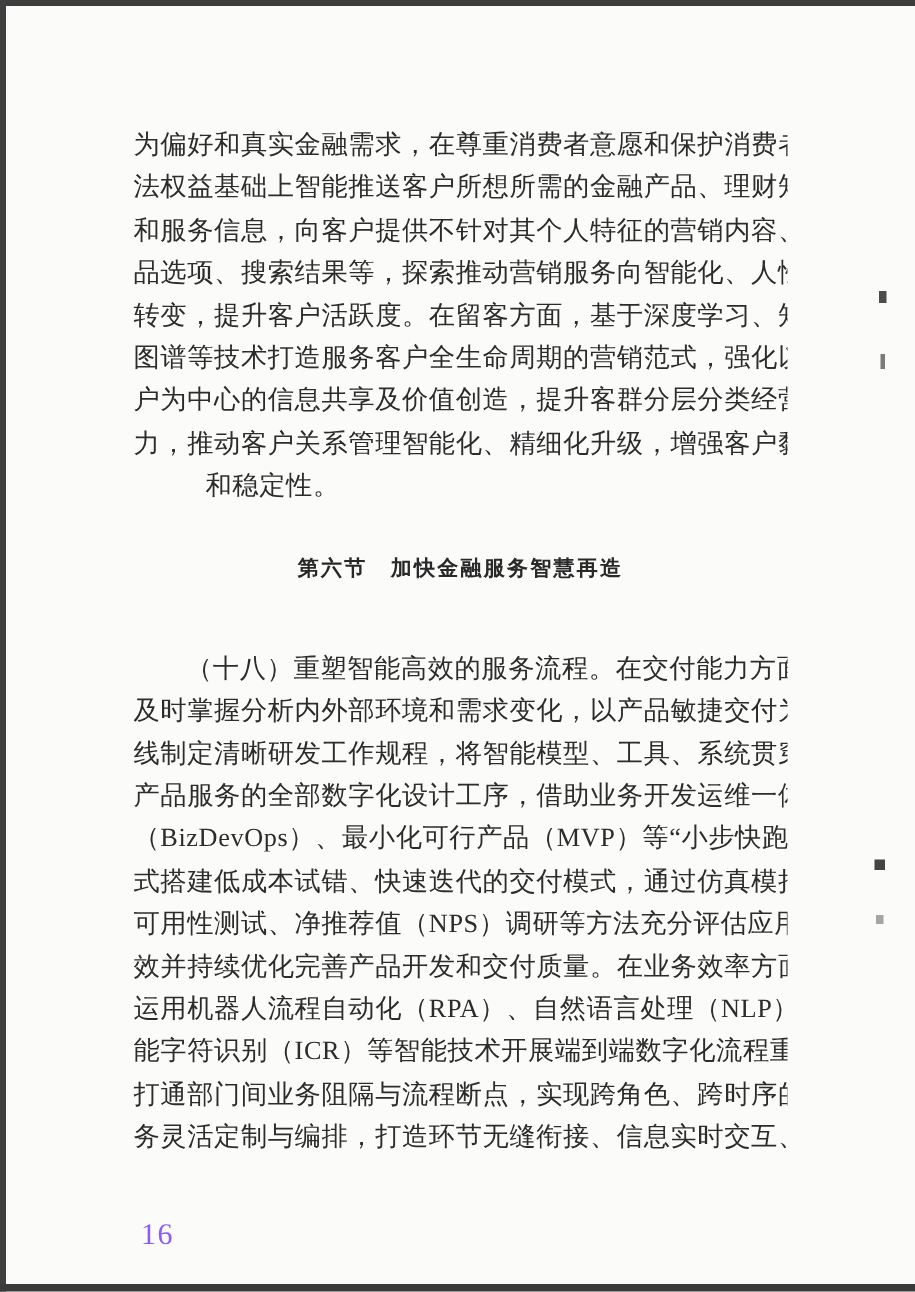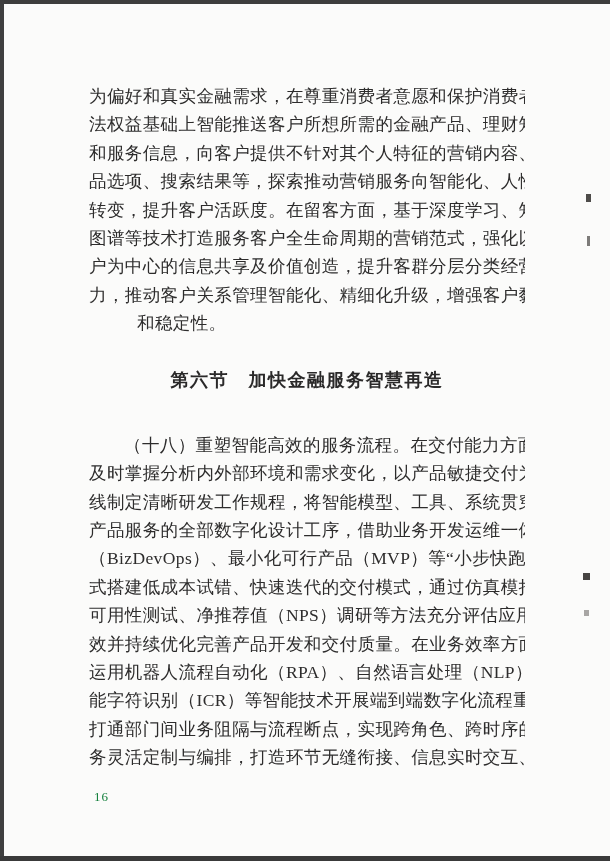--- a/index.html
+++ b/index.html
@@ -54,31 +54,31 @@
     margin-left: 48px;
   }
   .line.first-indent {
     text-indent: 2em;
   }
   .section-heading {
     height: 28.4px;
     margin: 28px 0 37px 0;
     text-align: center;
     font-weight: bold;
-    font-size: 18px;
+    font-size: 14px;
     letter-spacing: 1.5px;
     color: #2a2929;
   }
   .page-number {
     position: absolute;
     left: 94px;
-    top: 789px;
-    font-size: 13px;
+    top: 812px;
+    font-size: 20px;
     letter-spacing: 1px;
-    color: #15803d;
+    color: #8b5cf6;
   }
   
   .speck { position: absolute; }
   .speck-1 { left: 586px; top: 194px; width: 5px; height: 8px; background: #4e4c4a; }
   .speck-2 { left: 587px; top: 236px; width: 3px; height: 10px; background: #7d7b79; }
   .speck-3 { left: 583px; top: 573px; width: 7px; height: 7px; background: #464442; }
   .speck-4 { left: 584px; top: 610px; width: 5px; height: 6px; background: #a8a6a4; }
 </style>
 </head>
 <body>

